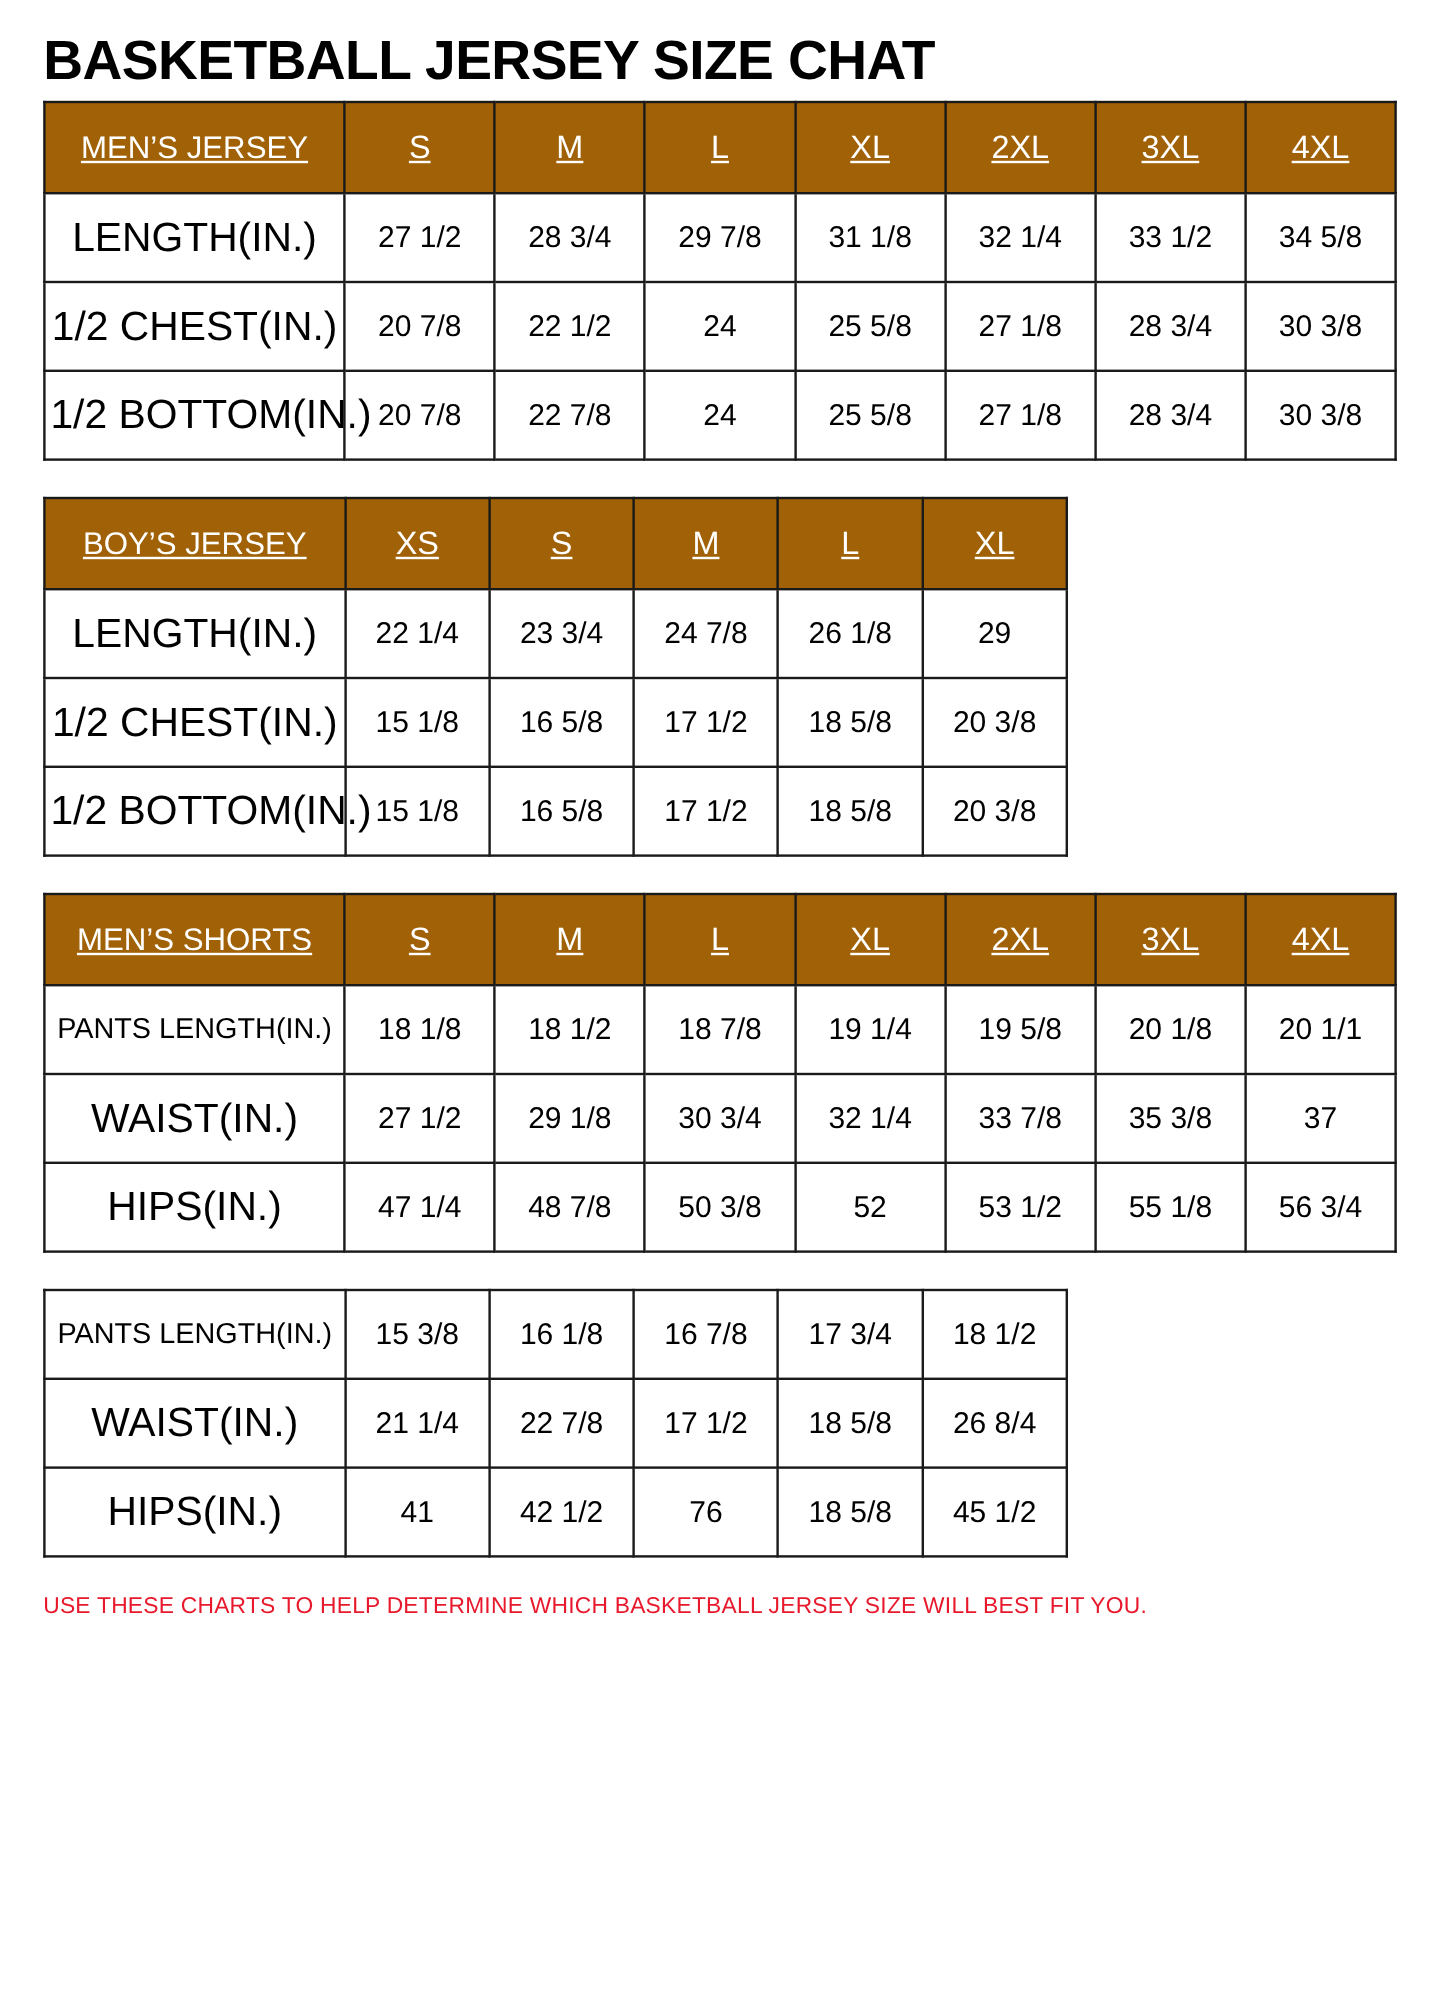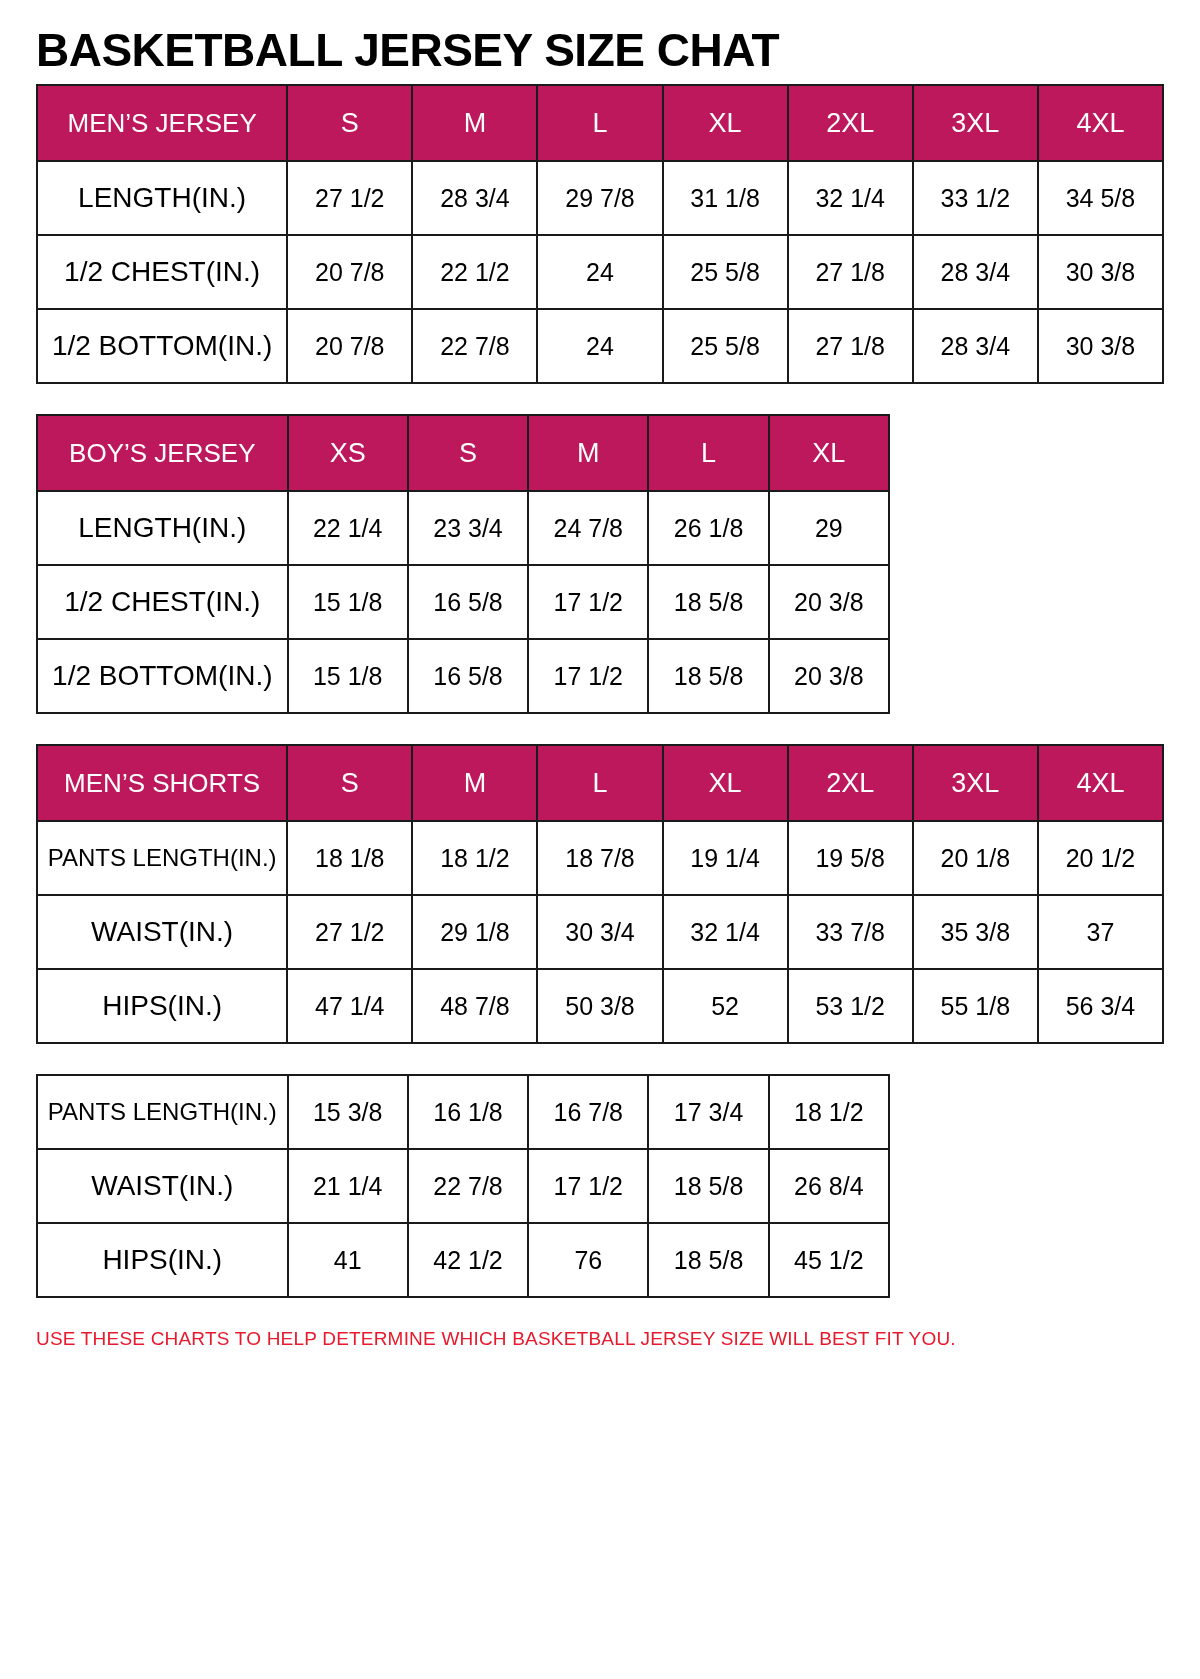--- a/index.html
+++ b/index.html
@@ -45,30 +45,31 @@
     border: 2px solid #1a1a1a;
     text-align: center;
     vertical-align: middle;
     font-size: 25px;
     height: 74px;
     padding: 2px 4px;
     box-sizing: border-box;
     background: #ffffff;
   }
   table tr.header-row td {
-    background: #be185d;
+    background: #a16207;
     color: #ffffff;
     font-size: 27px;
     height: 76px;
+    text-decoration: underline;
   }
   table tr.header-row td.rowlabel {
     font-size: 26px;
   }
   td.rowlabel {
-    font-size: 28px;
+    font-size: 34px;
     white-space: nowrap;
   }
   td.rowlabel.two-line {
     font-size: 24px;
     line-height: 1.08;
   }
   .footer {
     color: #e8192c;
     font-size: 19px;
     letter-spacing: 0.2px;
@@ -213,21 +214,21 @@
         <td>4XL</td>
       </tr>
       <tr>
         <td class="rowlabel two-line">PANTS LENGTH(IN.)</td>
         <td>18  1/8</td>
         <td>18  1/2</td>
         <td>18  7/8</td>
         <td>19  1/4</td>
         <td>19  5/8</td>
         <td>20  1/8</td>
-        <td>20  1/2</td>
+        <td>20  1/1</td>
       </tr>
       <tr>
         <td class="rowlabel">WAIST(IN.)</td>
         <td>27  1/2</td>
         <td>29  1/8</td>
         <td>30  3/4</td>
         <td>32  1/4</td>
         <td>33  7/8</td>
         <td>35  3/8</td>
         <td>37</td>

